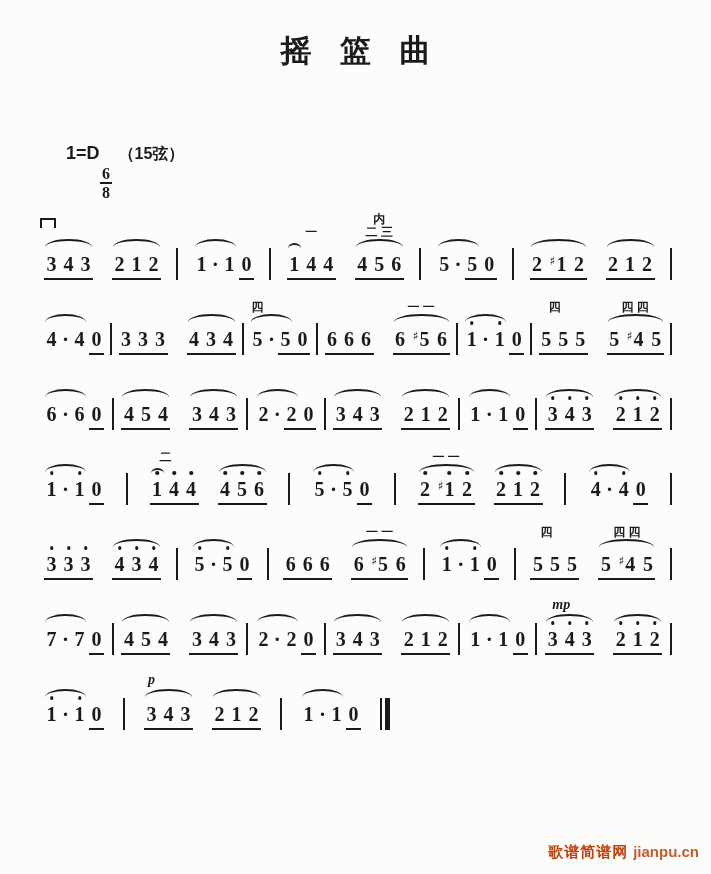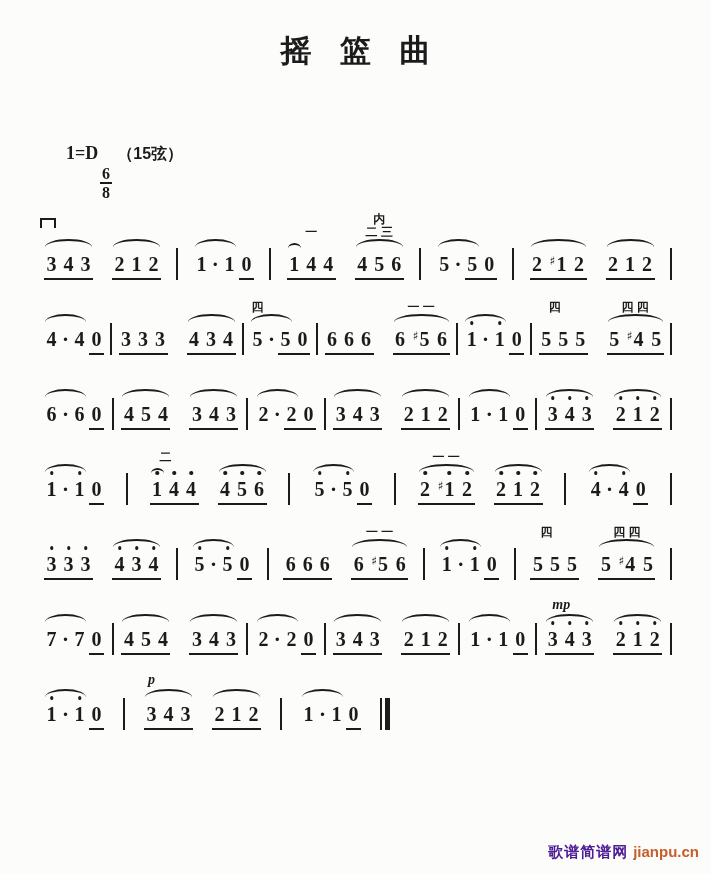--- a/index.html
+++ b/index.html
@@ -17,21 +17,21 @@
   }
   .credits {
     position:absolute; top:100px; right:44px; text-align:right;
     font-size:15px; font-weight:bold; line-height:27px; letter-spacing:2px;
   }
   .credits .arranger { letter-spacing:5px; }
   .keyline {
     position:absolute; top:143px; left:66px;
     font-size:18px; font-weight:bold;
   }
-  .keyline .keysig { font-family:Liberation Serif, serif;text-align:center; }
+  .keyline .keysig { font-family:Liberation Sans, sans-serif;text-align:center; }
   .keyline .tuning { margin-left:14px; font-size:16px; }
   .meter {
     position:absolute; top:166px; left:97px; width:18px; text-align:center;
     font-family:"Liberation Serif", serif; font-size:16px; font-weight:bold; line-height:15px;
   }
   .meter .fracbar { width:12px; height:2px; background:#1b1b1b; margin:1px auto; }
   
   #score { position:absolute; top:208px; left:40px; width:632px; }
   .mline {
     display:flex; align-items:flex-end; height:75px;
@@ -640,15 +640,15 @@
         </div>
         <div class="barfinal">
           <div class="thin"></div>
           <div class="thick"></div>
         </div>
       </div>
     </div>
 
 
   <div class="watermark">
-    <span style="color: #4c1d95; margin-top: 17px;">歌谱简谱网</span><span class="url" style="color: rgb(198, 95, 43);">jianpu.cn</span>
+    <span style="color: #c2410c; margin-top: 17px;">歌谱简谱网</span><span class="url" style="color: rgb(198, 95, 43);">jianpu.cn</span>
   </div>
 </div>
 
 </body></html>

